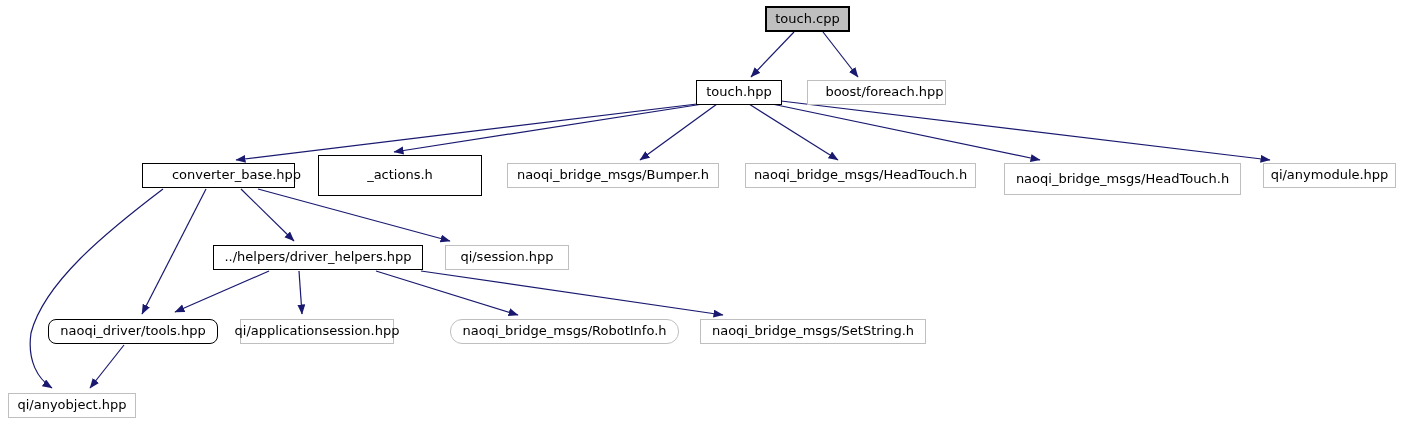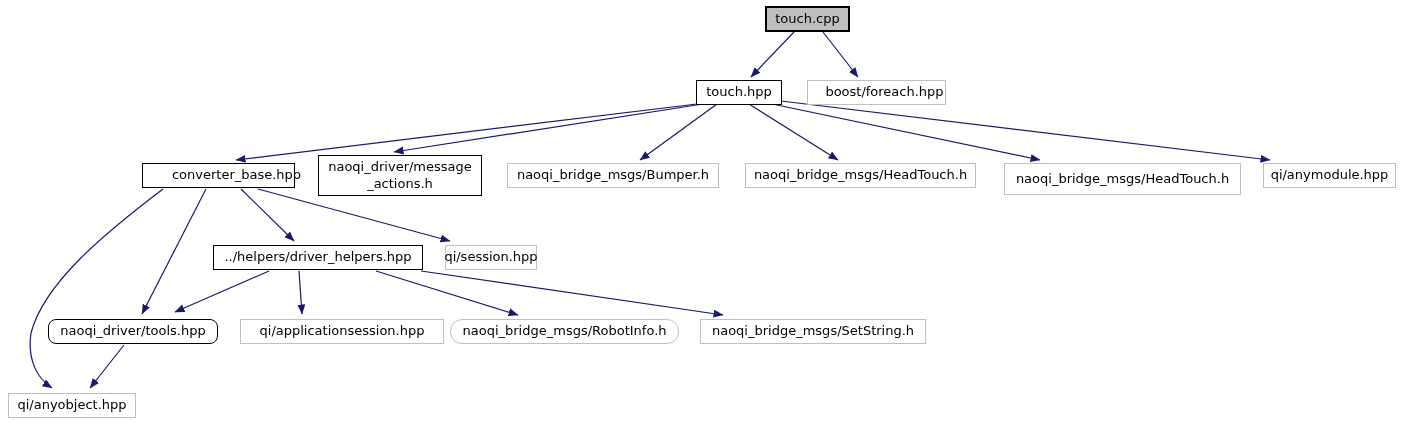--- a/index.html
+++ b/index.html
@@ -70,45 +70,44 @@
       <div class="node internal" style="left: 696px; top: 80px; width: 86px; height: 25px;">
         <span>touch.hpp</span>
       </div>
       <div class="node external" style="left: 807px; top: 80px; width: 139px; height: 25px; padding-left: 16px;">
         <span>boost/foreach.hpp</span>
       </div>
       <div class="node internal" style="left: 142px; top: 163px; width: 153px; height: 25px; padding-left: 36px;">
         <span>converter_base.hpp</span>
       </div>
       <div class="node internal" style="left: 318px; top: 155px; width: 164px; height: 41px;">
-        <span>naoqi_driver/message</span>
         <span>_actions.h</span>
       </div>
       <div class="node external" style="left: 507px; top: 163px; width: 212px; height: 25px;">
         <span>naoqi_bridge_msgs/Bumper.h</span>
       </div>
       <div class="node external" style="left: 745px; top: 163px; width: 231px; height: 25px;">
         <span>naoqi_bridge_msgs/HeadTouch.h</span>
       </div>
       <div class="node external" style="left: 1004px; top: 163px; width: 237px; height: 32px;">
         <span>naoqi_bridge_msgs/HeadTouch.h</span>
       </div>
       <div class="node external" style="left: 1263px; top: 163px; width: 133px; height: 25px;">
         <span>qi/anymodule.hpp</span>
       </div>
       <div class="node internal" style="left: 213px; top: 245px; width: 210px; height: 25px;">
         <span>../helpers/driver_helpers.hpp</span>
       </div>
-      <div class="node external" style="left: 445px; top: 245px; width: 92px; height: 25px;">
+      <div class="node external" style="left: 445px; top: 245px; width: 124px; height: 25px;">
         <span>qi/session.hpp</span>
       </div>
       <div class="node internal" style="left: 48px; top: 319px; width: 170px; height: 25px; border-radius: 8px;">
         <span>naoqi_driver/tools.hpp</span>
       </div>
-      <div class="node external" style="left: 240px; top: 319px; width: 204px; height: 25px;">
+      <div class="node external" style="left: 240px; top: 319px; width: 154px; height: 25px;">
         <span>qi/applicationsession.hpp</span>
       </div>
       <div class="node external" style="left: 450px; top: 319px; width: 229px; height: 25px; border-radius: 12px;">
         <span>naoqi_bridge_msgs/RobotInfo.h</span>
       </div>
       <div class="node external" style="left: 700px; top: 319px; width: 226px; height: 25px;">
         <span>naoqi_bridge_msgs/SetString.h</span>
       </div>
       <div class="node external" style="left: 8px; top: 393px; width: 128px; height: 25px;">
         <span>qi/anyobject.hpp</span>

